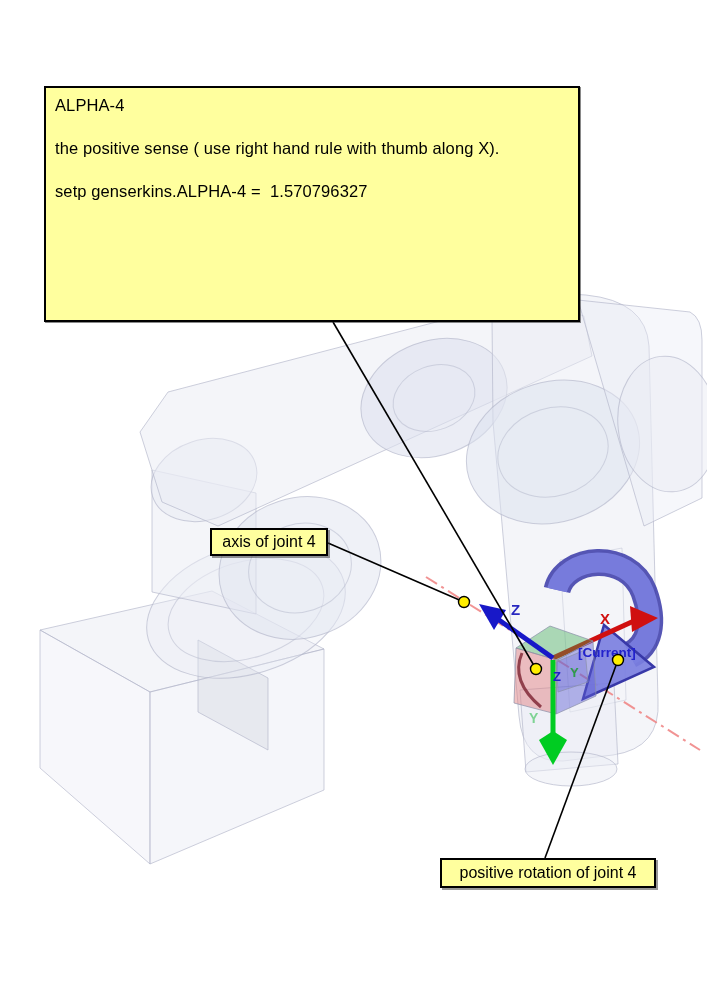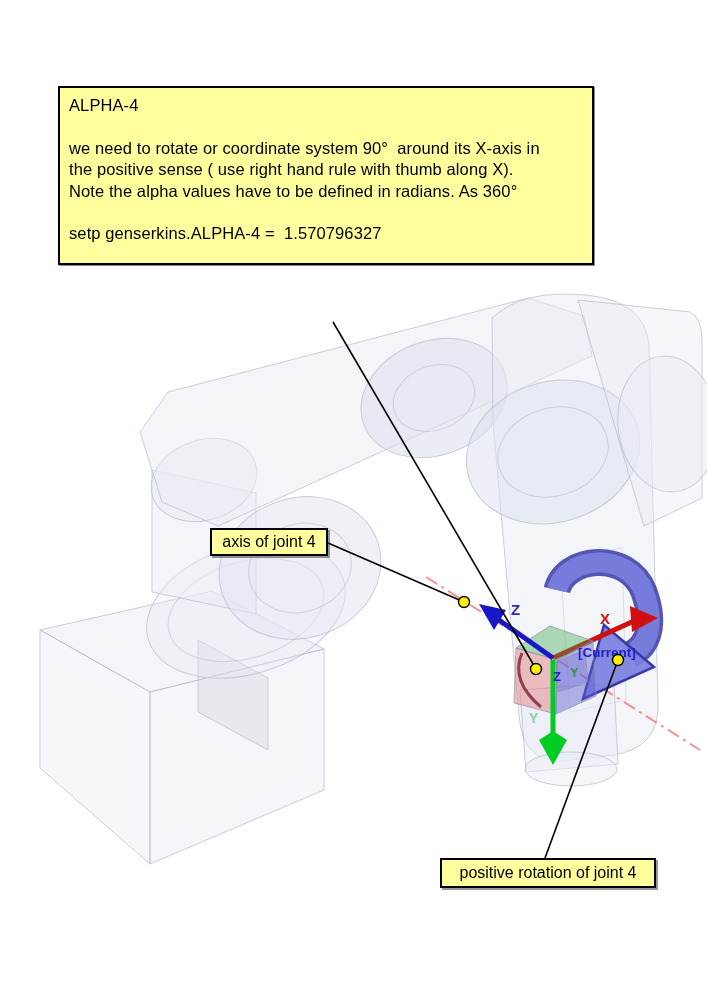--- a/index.html
+++ b/index.html
@@ -2,21 +2,21 @@
 <html><head>
 <meta charset="utf-8">
 <style>
   html,body{margin:0;padding:0;}
   #stage{
     position:relative;width:707px;height:1000px;background:#ffffff;
     font-family:"Liberation Sans", sans-serif;overflow:hidden;
   }
   #scene{position:absolute;left:0;top:0;}
   .note-box{
-    position:absolute;left:58px;top:86px;width:536px;height:179px;
+    position:absolute;left:44px;top:86px;width:536px;height:236px;
     box-sizing:border-box;border:2px solid #000;background:#ffff9e;
     padding:7px 2px 0 9px;box-shadow:1px 1px 0 rgba(40,40,40,.55);
   }
   .note-line{
     font-size:16.5px;line-height:21.4px;min-height:21.4px;color:#000;
     white-space:pre;letter-spacing:0.1px;
   }
   .callout{
     position:absolute;box-sizing:border-box;border:2px solid #000;
     background:#ffff9e;color:#000;text-align:center;
@@ -110,23 +110,21 @@
     <line x1="545" y1="858" x2="618" y2="660" stroke="#000" stroke-width="1.6"></line>
 
     <circle cx="464" cy="602" r="5.5" stroke="#000" stroke-width="1.4" fill="#ffee00"></circle>
     <circle cx="536" cy="669" r="5.5" stroke="#000" stroke-width="1.4" fill="#ffee00"></circle>
     <circle cx="618" cy="660" r="5.5" stroke="#000" stroke-width="1.4" fill="#ffee00"></circle>
   </svg>
 
   <div class="note-box">
     <div class="note-line">ALPHA-4</div>
     <div class="note-line"></div>
-    <div class="note-line">we need to rotate or coordinate system 90°  around its X-axis in</div>
     <div class="note-line">the positive sense ( use right hand rule with thumb along X).</div>
-    <div class="note-line">Note the alpha values have to be defined in radians. As 360°</div>
     <div class="note-line"></div>
     <div class="note-line">setp genserkins.ALPHA-4 =  1.570796327</div>
   </div>
 
   <div id="callout-axis" class="callout">
     <span>axis of joint 4</span>
   </div>
   <div id="callout-rot" class="callout">
     <span>positive rotation of joint 4</span>
   </div>

